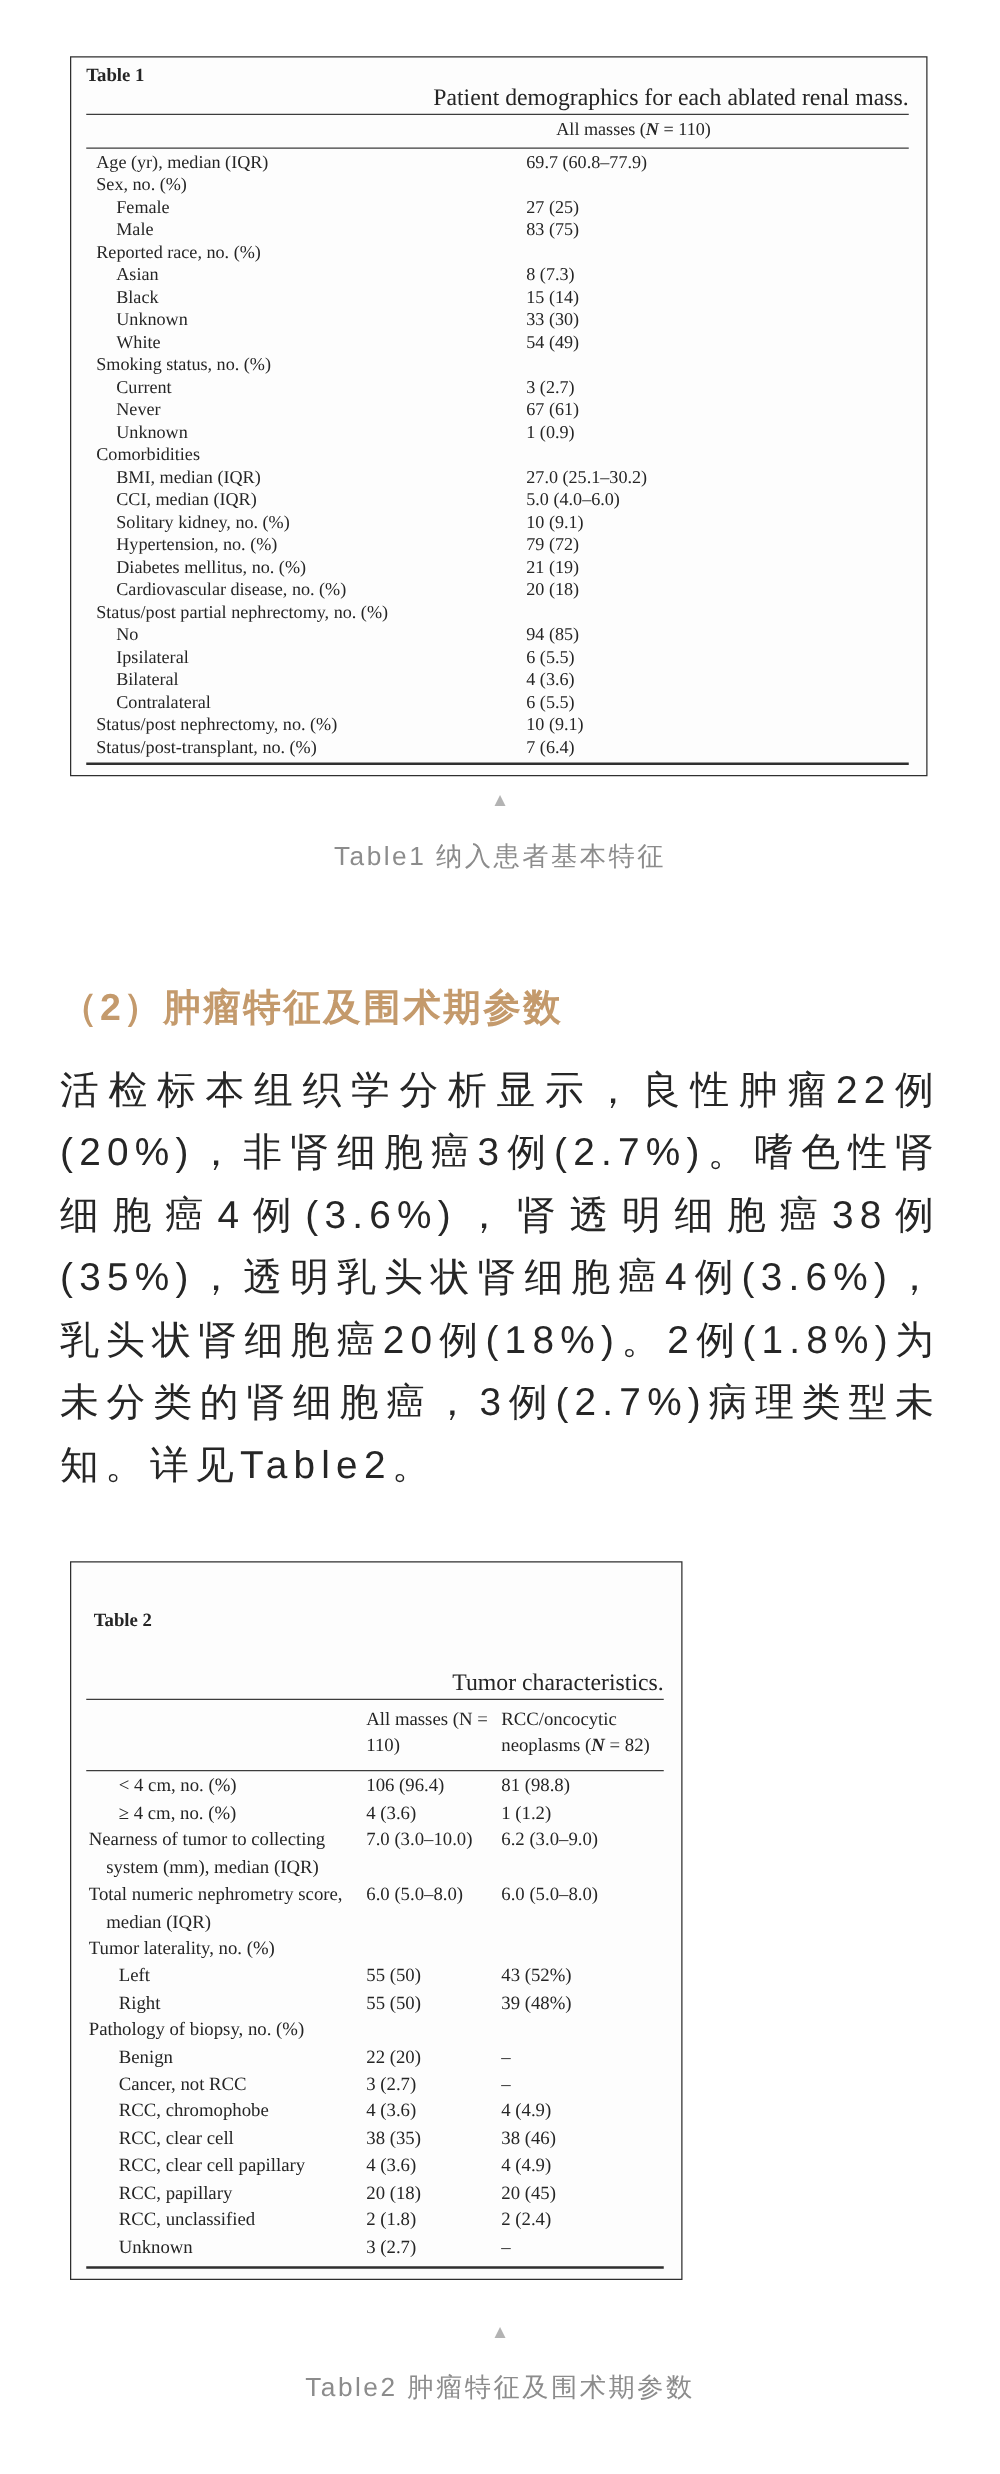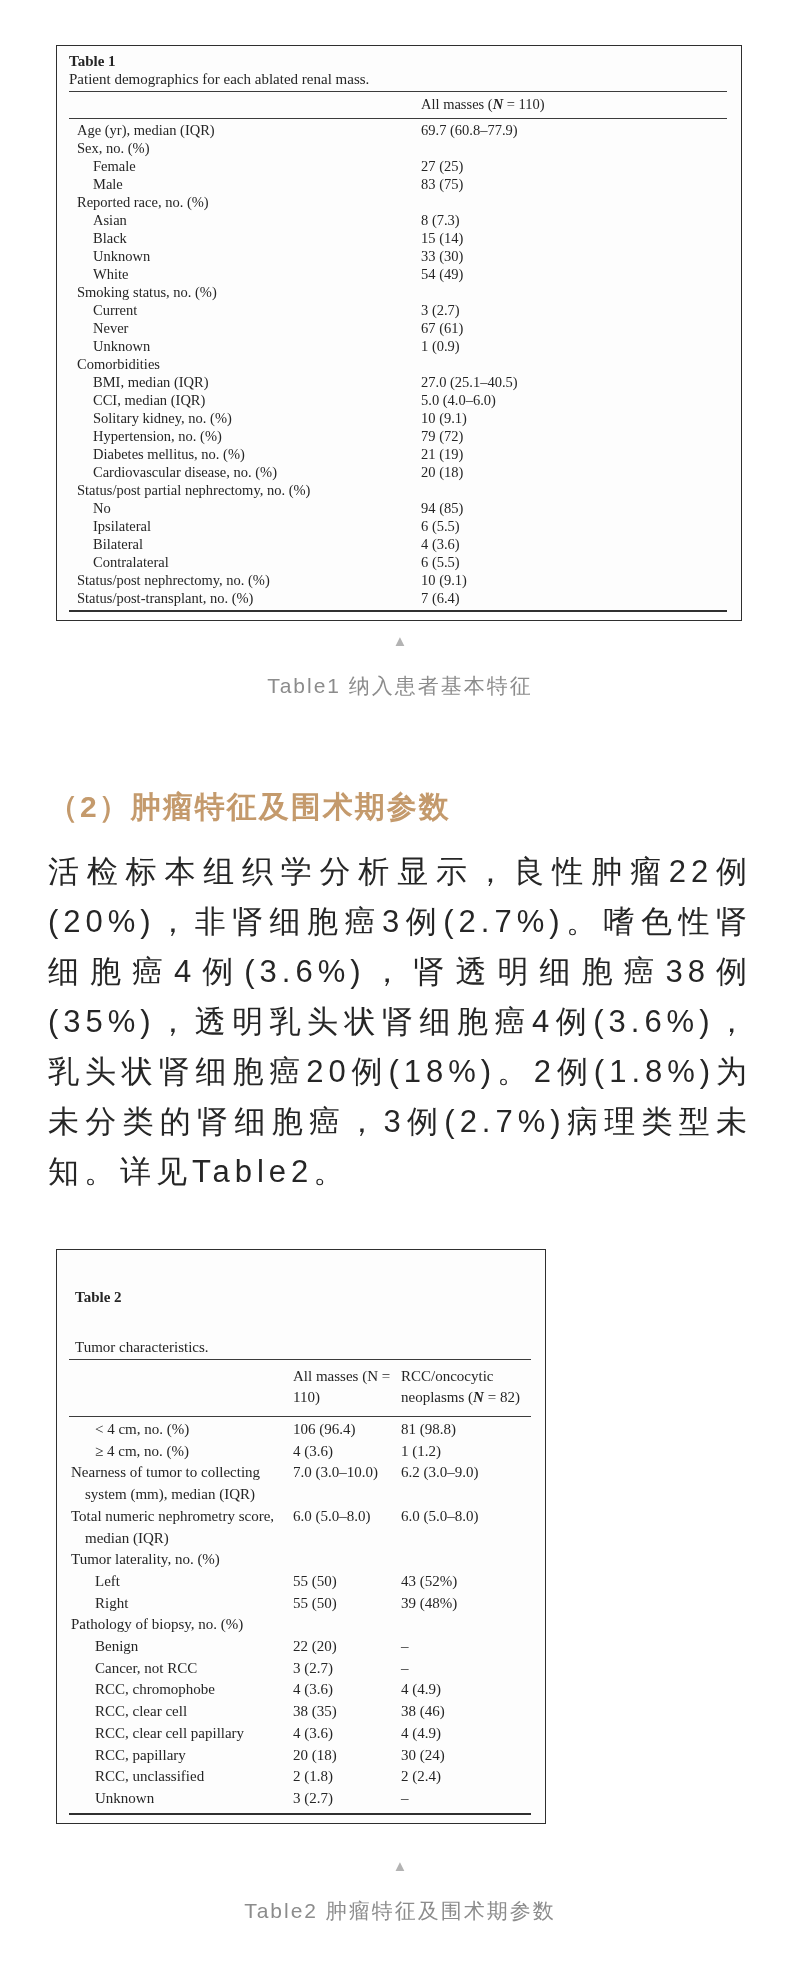--- a/index.html
+++ b/index.html
@@ -4,28 +4,28 @@
 <style>
   html,body { margin:0; padding:0; background:#ffffff; }
   body { width:800px; height:1979px; overflow:hidden;
          font-family:"Liberation Sans", sans-serif; color:#262626; }
 
   
   .tbox { background:#fdfdfd; border:1px solid #2f2f2f;
           font-family:"Liberation Serif", serif; color:#252525; }
   .tb-inner { padding:6px 14px 8px 12px; }
   .t-title { font-weight:bold; font-size:15px; line-height:18px; }
-  .t-sub   { font-size:15px; line-height:18px; }
+  .t-sub   { font-size:19px; line-height:18px;text-align:right; }
   .rule    { border-top:1.5px solid #3c3c3c; margin-top:3px; }
   .rule.thick { border-top:2.5px solid #2f2f2f; margin-top:3px; }
 
   
   .t1 { width:684px; margin:45px 0 12px 56px; }
   .t1-head { display:grid; grid-template-columns:352px 1fr;
-             font-size:14.5px; line-height:20px; padding:2px 0 1px 0; }
+             font-size:14.5px; line-height:20px; padding:2px 0 1px 0;gap:24px; }
   .t1row { display:grid; grid-template-columns:352px 1fr;
            font-size:14.5px; line-height:18px; }
   .t1 .ind0 { padding-left:22px; text-indent:-14px; }
   .t1 .ind1 { padding-left:38px; text-indent:-14px; }
   .t1-body { padding-top:2px; }
 
   
   .t2 { width:488px; margin:52px 0 0 56px; }
   .t2-head { display:grid; grid-template-columns:224px 108px 1fr;
              font-size:15px; line-height:21px; padding:6px 0 5px 0; }
@@ -134,21 +134,21 @@
     <div class="valcell">1 (0.9)</div>
   </div>
 
   <div class="t1row">
     <div class="lbl ind0">Comorbidities</div>
     <div class="valcell"></div>
   </div>
 
   <div class="t1row">
     <div class="lbl ind1">BMI, median (IQR)</div>
-    <div class="valcell">27.0 (25.1–40.5)</div>
+    <div class="valcell">27.0 (25.1–30.2)</div>
   </div>
 
   <div class="t1row">
     <div class="lbl ind1">CCI, median (IQR)</div>
     <div class="valcell">5.0 (4.0–6.0)</div>
   </div>
 
   <div class="t1row">
     <div class="lbl ind1">Solitary kidney, no. (%)</div>
     <div class="valcell">10 (9.1)</div>
@@ -310,21 +310,21 @@
 
   <div class="t2row">
     <div class="lbl ind1">RCC, clear cell papillary</div>
     <div class="valcell">4 (3.6)</div>
     <div class="valcell">4 (4.9)</div>
   </div>
 
   <div class="t2row">
     <div class="lbl ind1">RCC, papillary</div>
     <div class="valcell">20 (18)</div>
-    <div class="valcell">30 (24)</div>
+    <div class="valcell">20 (45)</div>
   </div>
 
   <div class="t2row">
     <div class="lbl ind1">RCC, unclassified</div>
     <div class="valcell">2 (1.8)</div>
     <div class="valcell">2 (2.4)</div>
   </div>
 
   <div class="t2row">
     <div class="lbl ind1">Unknown</div>

